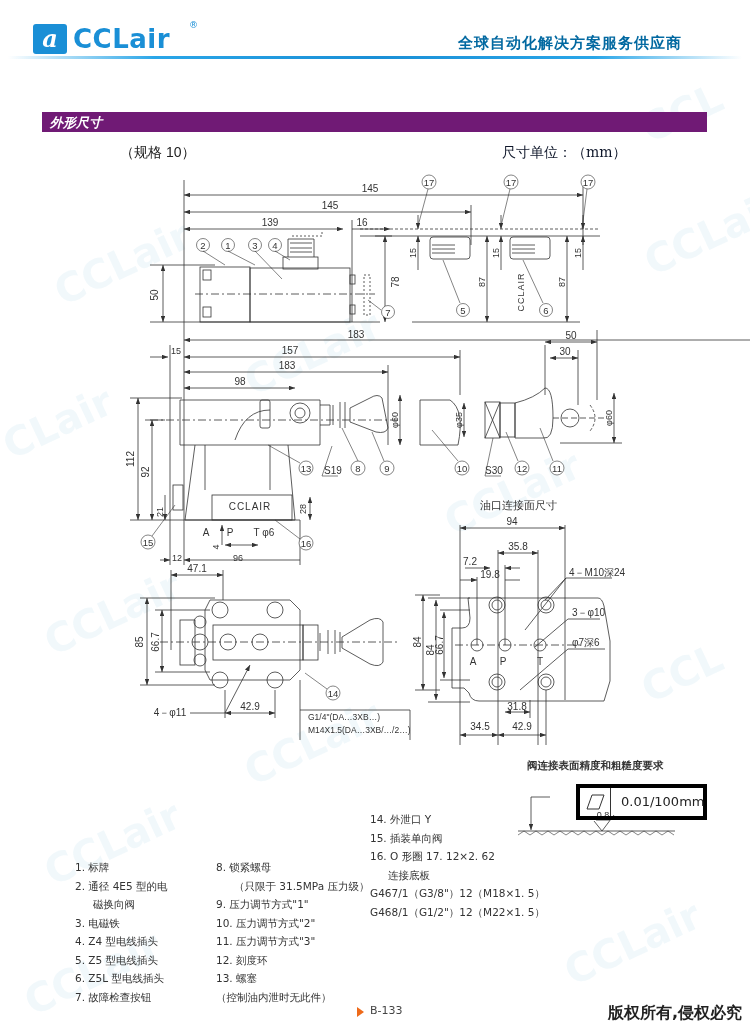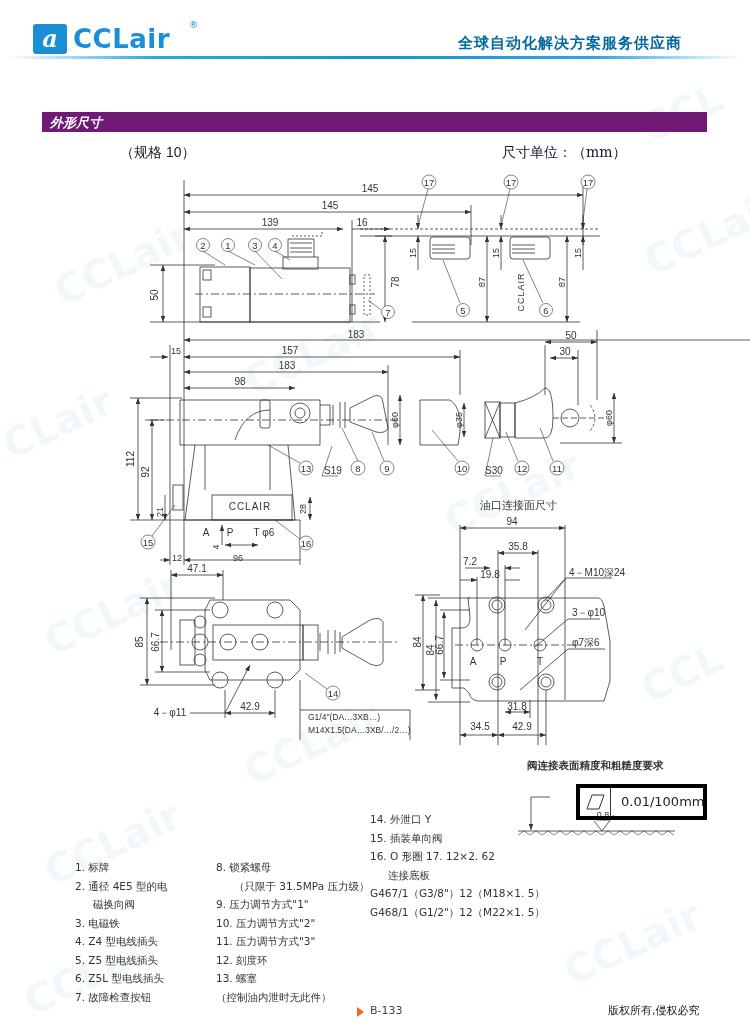--- a/index.html
+++ b/index.html
@@ -34,21 +34,21 @@
   .ind { padding-left:18px; }
 
   .flatness-title { position:absolute; left:527px; top:759px; font-size:10.5px; color:#333;font-weight:bold; }
   .fcf { position:absolute; left:576px; top:784px; width:123px; height:28px; border:4px solid #000000; display:flex; }
   .fcf .sym { width:30px; border-right:1px solid #333; position:relative; }
   .fcf .val { flex:1; font-size:13px; line-height:28px; padding-left:10px; color:#222; }
 
   .footer-arrow { position:absolute; left:357px; top:1007px; width:0; height:0;
                   border-top:5px solid transparent; border-bottom:5px solid transparent; border-left:7px solid #ee6a1a; }
   .footer-page { position:absolute; left:370px; top:1004px; font-size:11px; color:#444; }
-  .footer-copy { position:absolute; left:600px; top:1003px; font-size:11px; font-weight:normal; color:#222;padding-left:8px; }
+  .footer-copy { position:absolute; left:600px; top:1003px; font-size:16px; font-weight:bold; color:#222;padding-left:8px; }
 </style>
 </head>
 <body>
 
 <div class="header">
   <div class="logo">
     <div class="logo-mark">a</div>
     <div class="logo-text">CCLair</div>
     <div class="logo-reg">®</div>
   </div>

